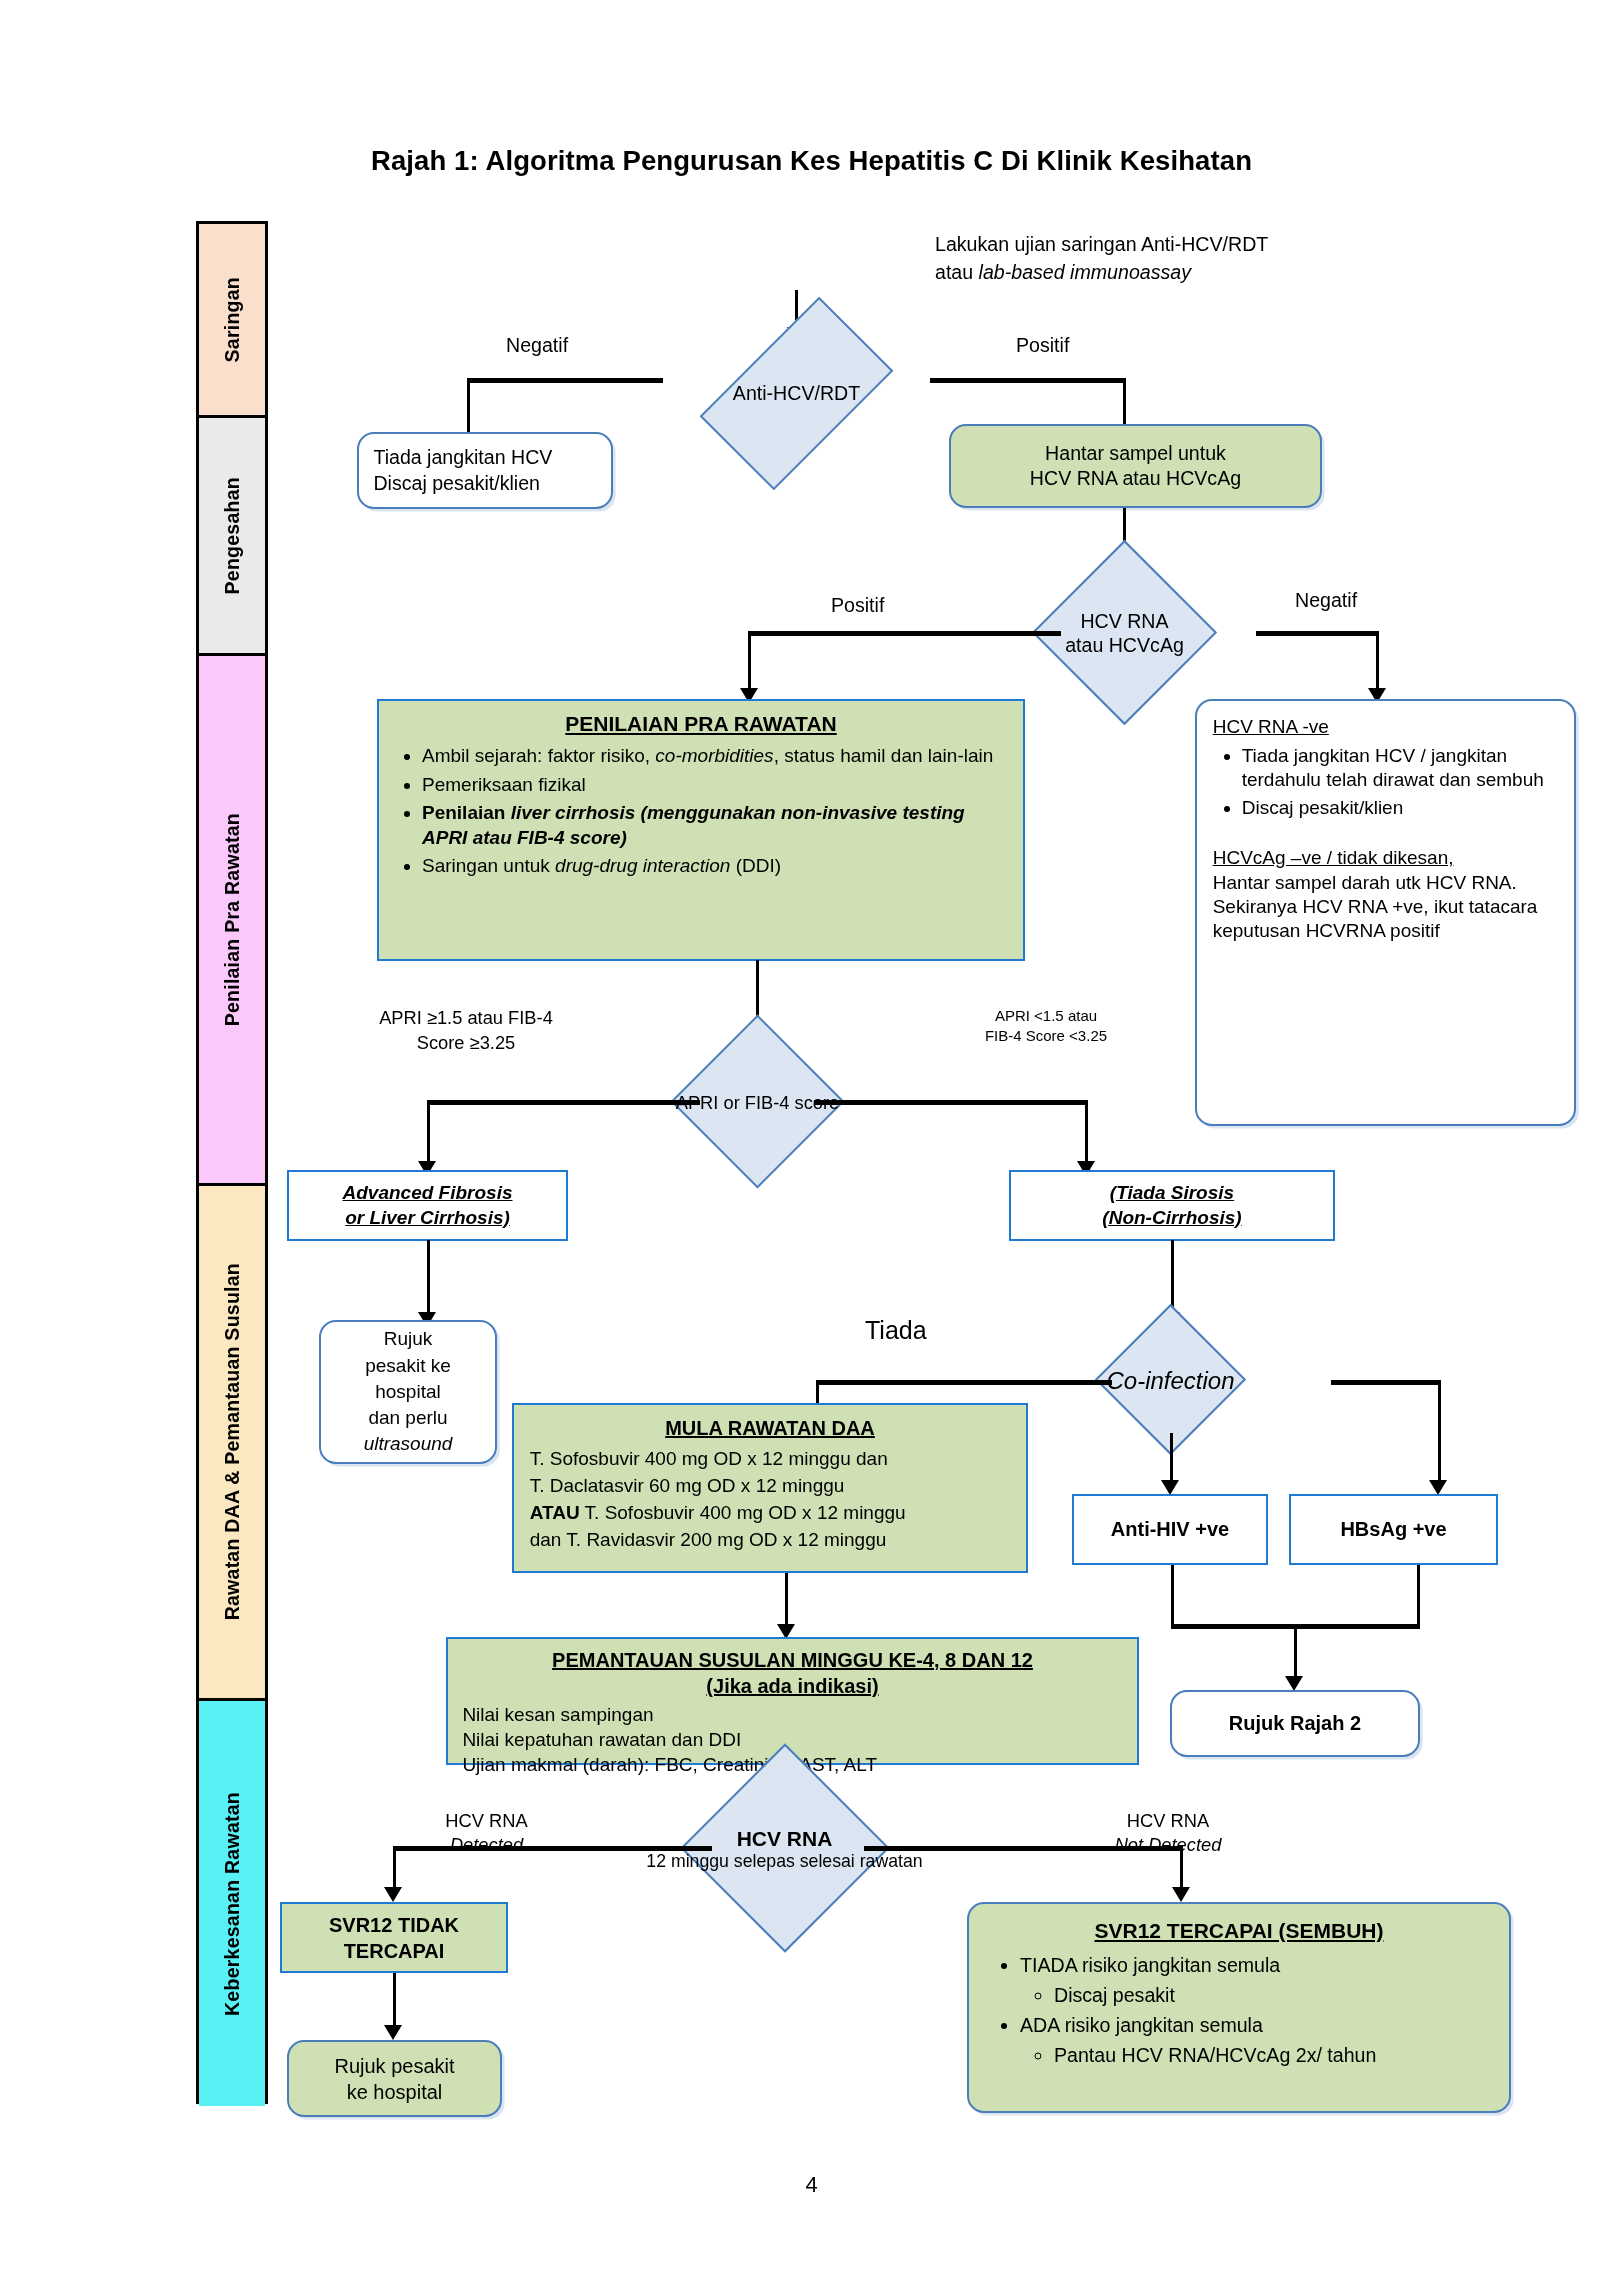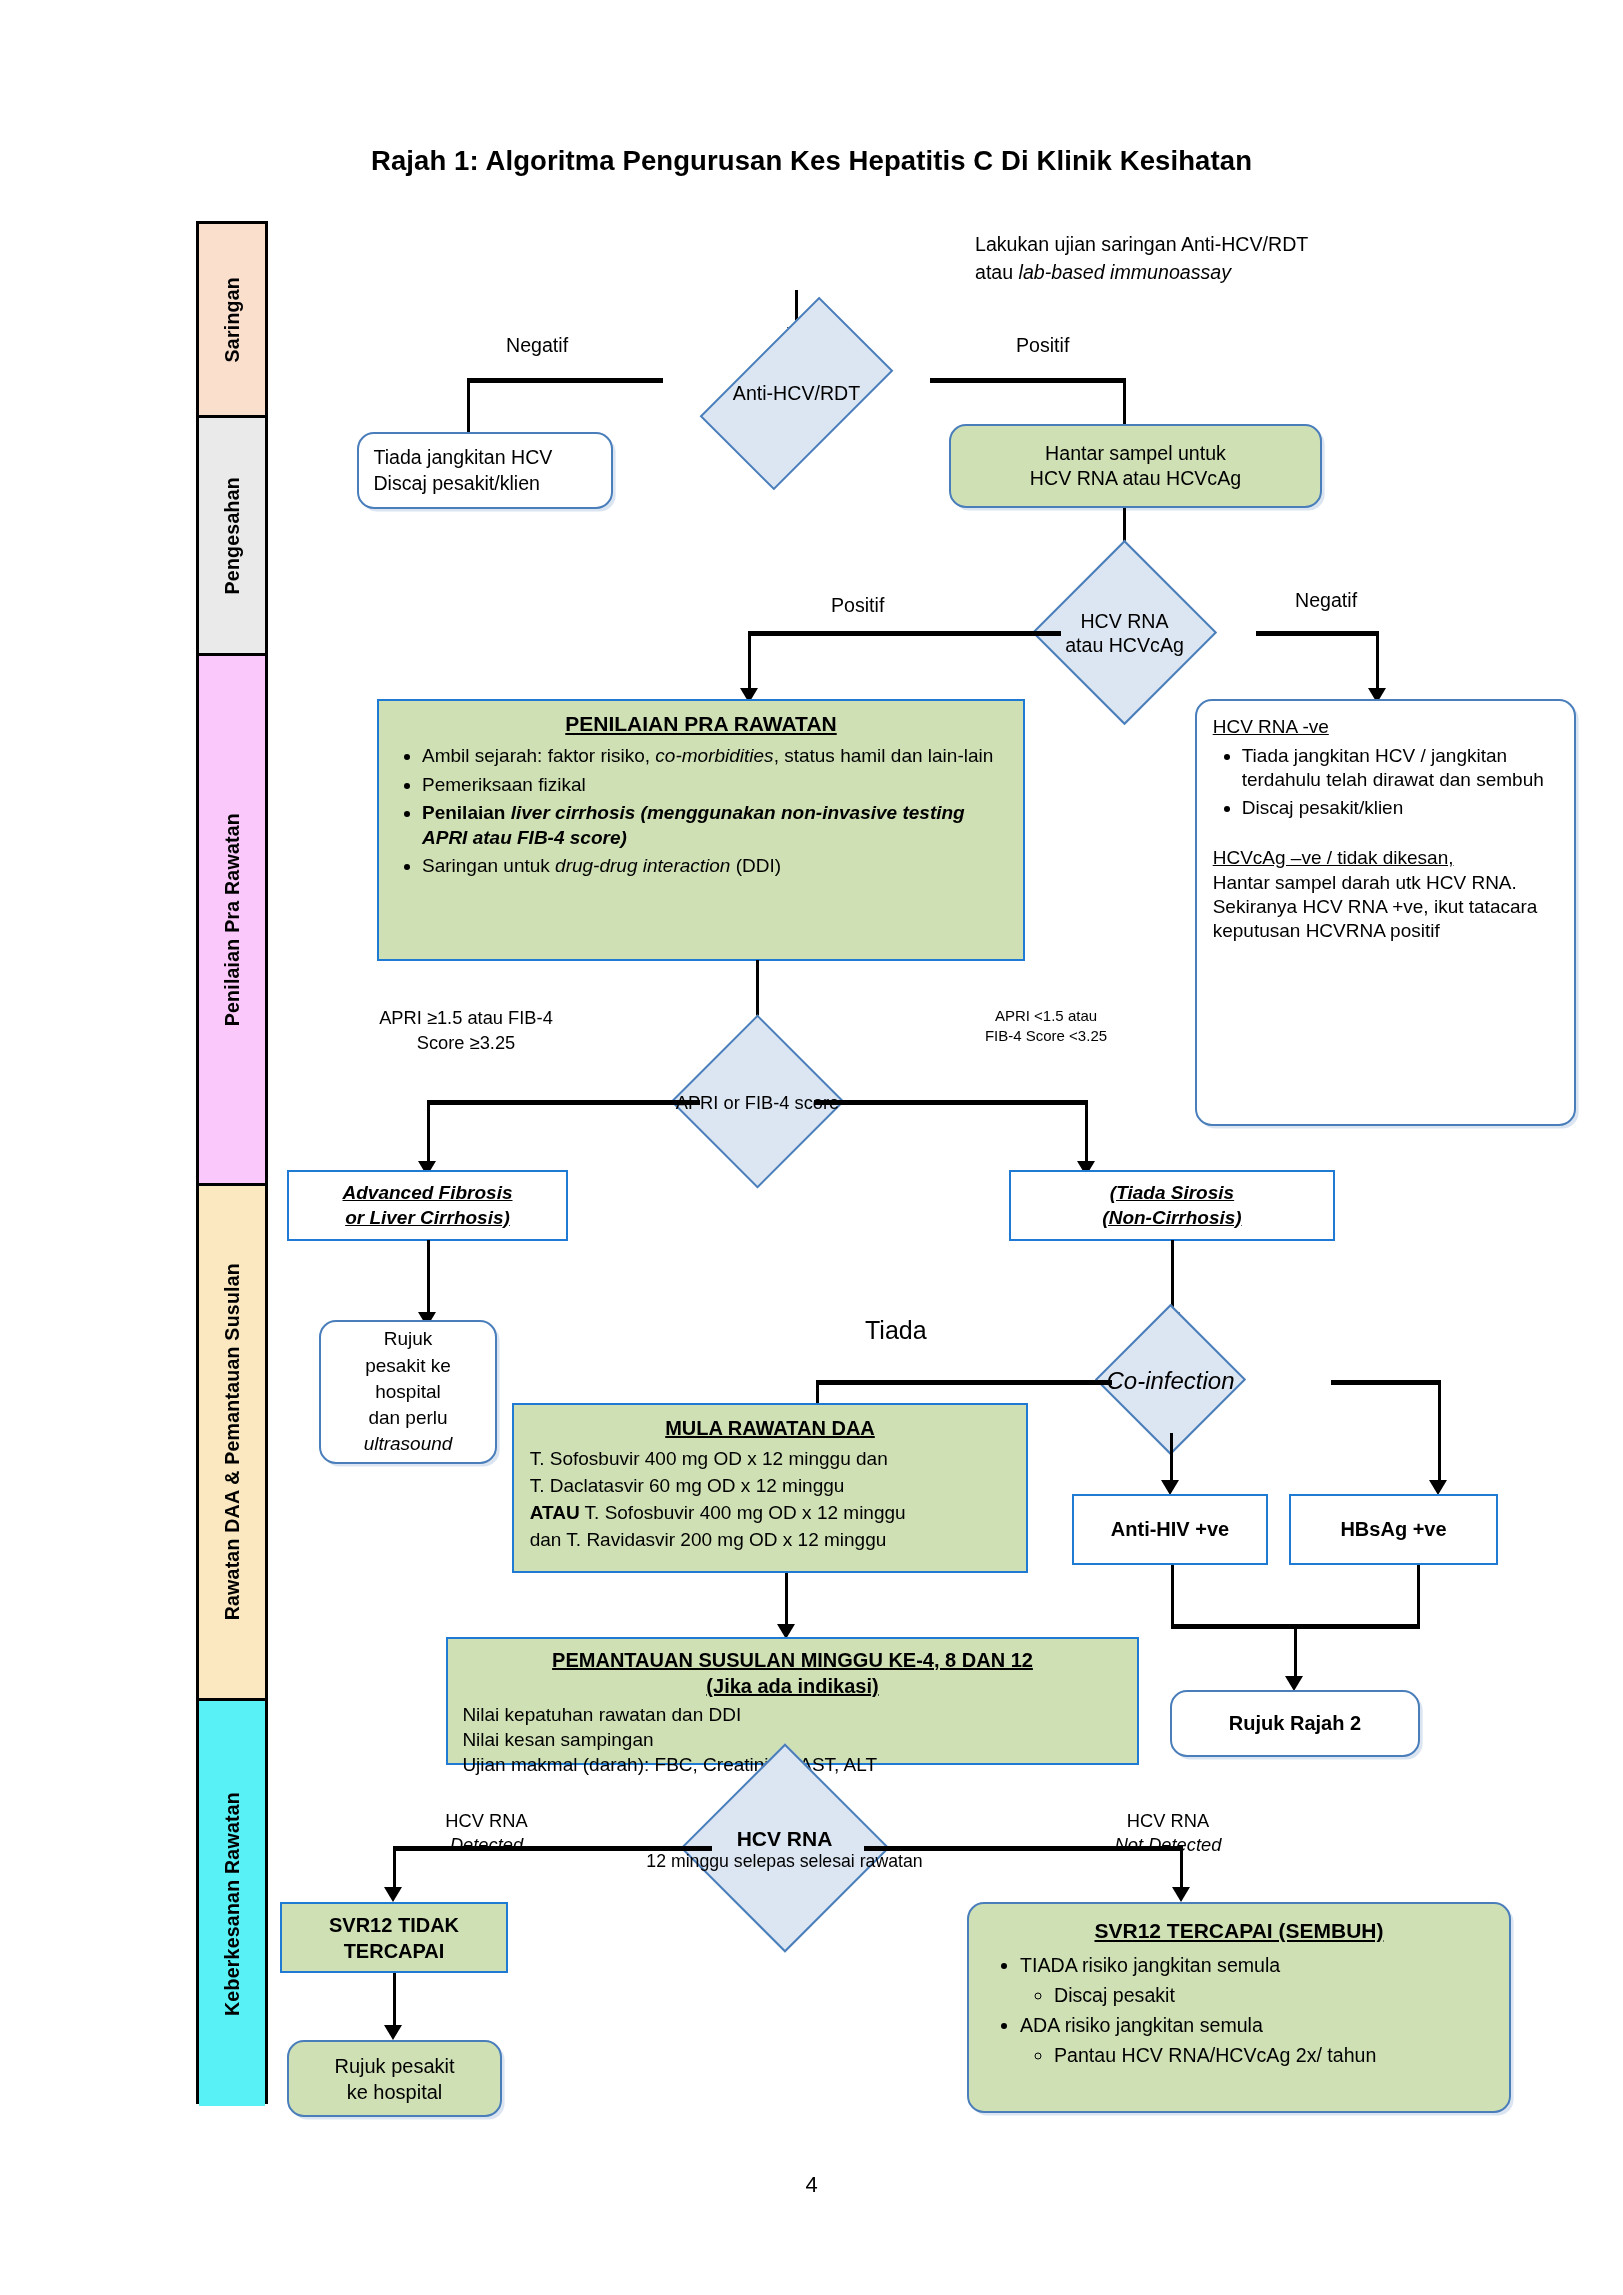--- a/index.html
+++ b/index.html
@@ -39,21 +39,21 @@
   .lbl.c{text-align:center;}
   .i{font-style:italic;}
   .b{font-weight:bold;}
   .u{text-decoration:underline;}
   .inner{padding:5.2px 9.2px;line-height:1.3;}
   ul.bl{margin:0;padding:0 0 0 30px;list-style:disc;}
   ul.bl li{margin:3.9px 0;}
   ul.cl{margin:2.6px 0 0 0;padding:0 0 0 34px;list-style:circle;}
 
   #pagenum{left:0;top:2172px;width:1623px;text-align:center;font-size:22px;}
-  #note{left:975px;top:230px;width:406px;font-size:19.6px;line-height:1.45;}
+  #note{left:935px;top:230px;width:406px;font-size:19.6px;line-height:1.45;}
 </style>
 </head>
 <body>
 
 <div class="pg">
 
   <div class="abs" id="title">Rajah 1: Algoritma Pengurusan Kes Hepatitis C Di Klinik Kesihatan</div>
 
   <div class="abs" id="lanes">
     <div class="lane" style="height:194px;background:#fbdfcd">
@@ -261,22 +261,22 @@
     <span>Rujuk Rajah 2</span>
   </div>
 
   <div class="vl" style="left:785px;top:1573px;height:56px;"></div>
   <div class="arrow" style="left:777px;top:1624px;"></div>
 
   <div class="box sqrect green" style="left:446px;top:1637px;width:693px;height:128px;align-items:flex-start;">
     <div class="inner" style="width:100%;text-align:left;padding:7.9px 14.4px;font-size:19px;line-height:1.32;">
       <div class="b u" style="font-size:20px;text-align:center;">PEMANTAUAN SUSULAN MINGGU KE-4, 8 DAN 12</div>
       <div class="b u" style="font-size:20px;text-align:center;margin-bottom:2.6px;">(Jika ada indikasi)</div>
+      <div>Nilai kesan sampingan</div>
       <div>Nilai kepatuhan rawatan dan DDI</div>
-      <div>Nilai kesan sampingan</div>
       <div>Ujian makmal (darah): FBC, Creatinine, AST, ALT</div>
     </div>
   </div>
 
   <div class="vl" style="left:785px;top:1765px;height:48px;"></div>
   <div class="arrow" style="left:777px;top:1795px;"></div>
 
   <div class="diamond" style="left:608px;top:1775px;width:353px;height:148px;">
     <div class="dshape" style="left:103px;top:-0.7px;width:148px;height:148px;"></div>
     <div class="dtext">

